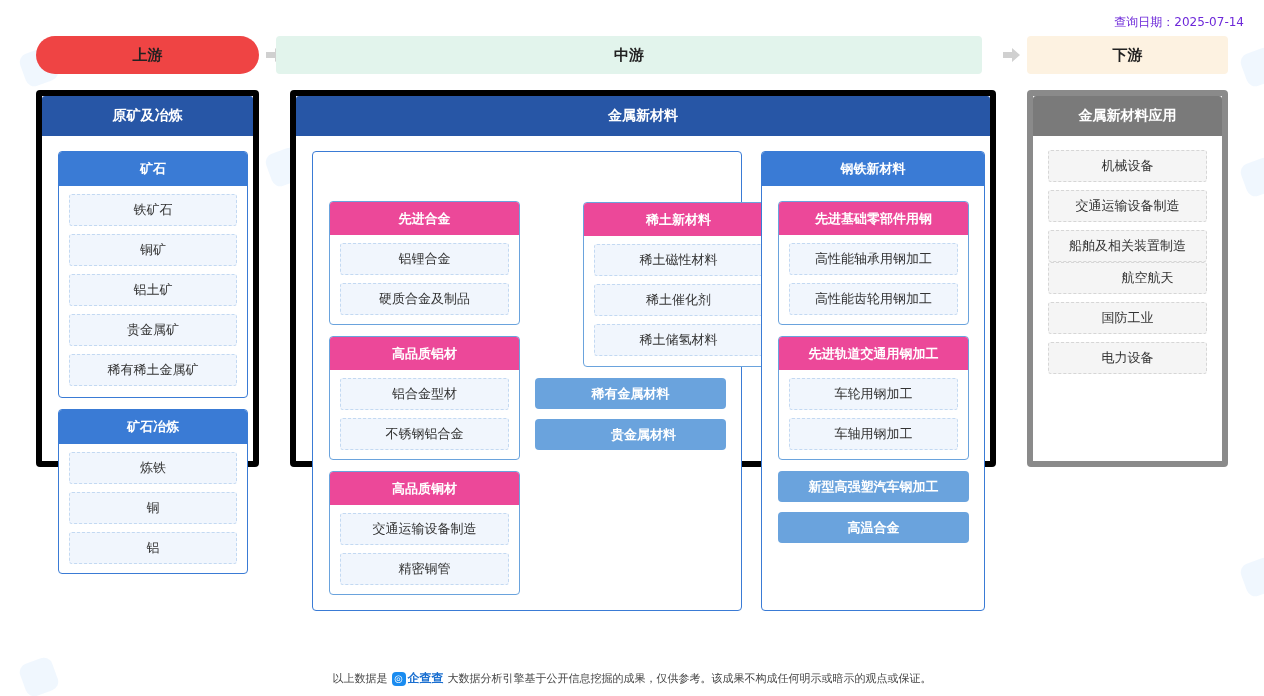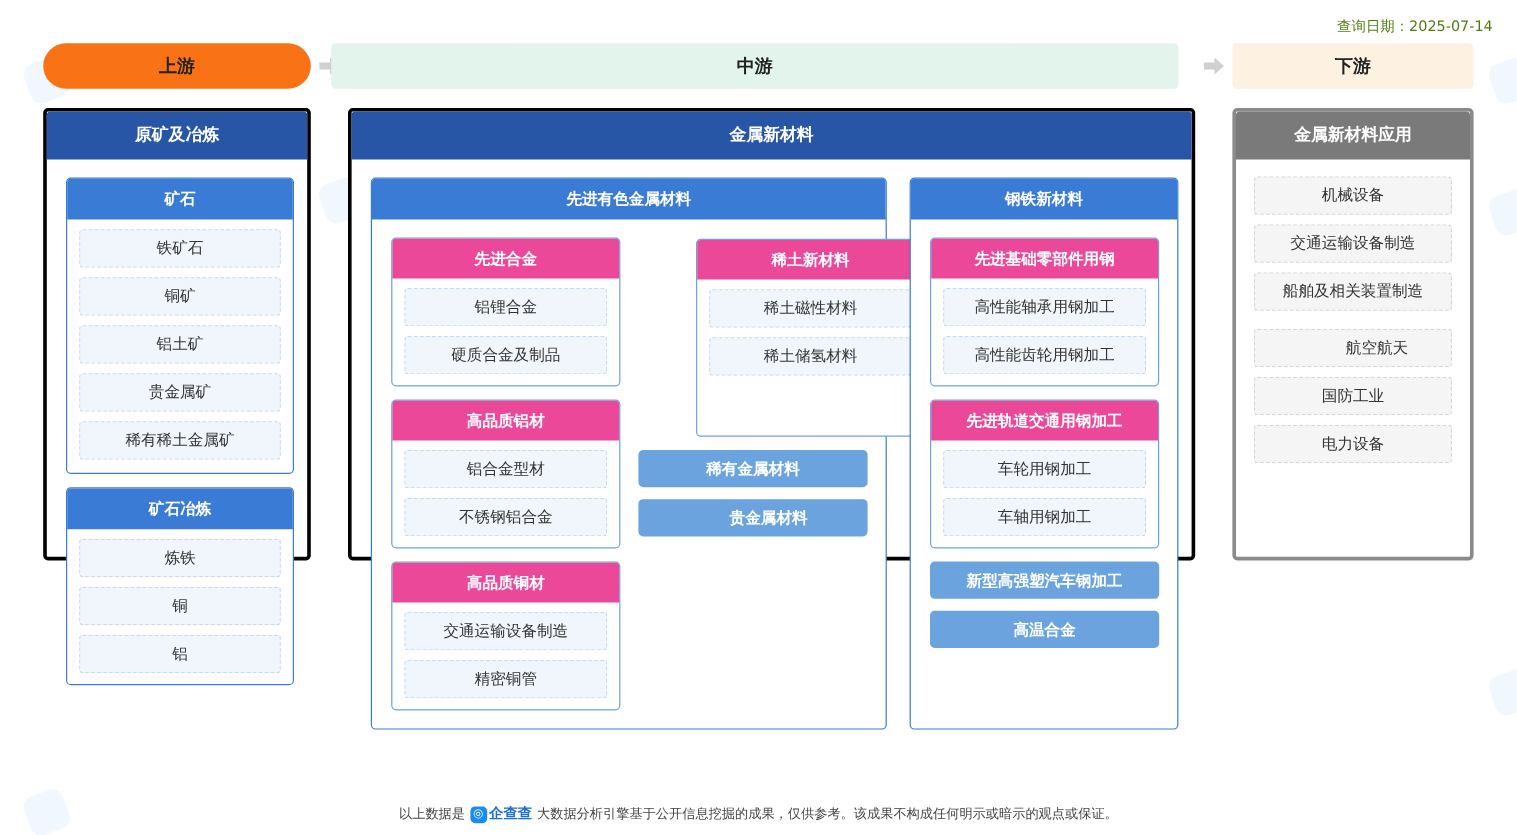--- a/index.html
+++ b/index.html
@@ -1,26 +1,26 @@
 <!DOCTYPE html>
 <html><head>
 <meta charset="utf-8">
 <style>
   * { box-sizing: border-box; margin: 0; padding: 0; }
   html, body { width: 1264px; height: 696px; background: #ffffff; overflow: hidden; }
   body { position: relative; font-family: "DejaVu Sans", "Liberation Sans", sans-serif; color: #333; }
 
-  .query-date { position: absolute; right: 20px; top: 14px; font-size: 12px; color: #4d7c0f; }
+  .query-date { position: absolute; right: 20px; top: 14px; font-size: 12px; color: #6d28d9; }
 
   .stage { position: absolute; top: 36px; height: 38px; border-radius: 4px;
            display: flex; align-items: center; justify-content: center;
            font-size: 15px; font-weight: bold; color: #222; }
   .arrow { position: absolute; top: 47px; width: 18px; height: 16px; }
 
-  .col { position: absolute; top: 90px; height: 377px; border: 3px solid #000000; border-radius: 4px; background: #fff; }
+  .col { position: absolute; top: 90px; height: 377px; border: 6px solid #000000; border-radius: 4px; background: #fff; }
   .col-head { height: 40px; display: flex; align-items: center; justify-content: center;
               color: #fff; font-size: 14px; font-weight: bold; border-radius: 3px 3px 0 0; }
 
   .group { position: absolute; border: 1px solid #3a7bd5; border-radius: 4px; background: #fff; }
   .group-head { height: 34px; background: #3a7bd5; color: #fff; font-size: 13px; font-weight: bold;
                 display: flex; align-items: center; justify-content: center; border-radius: 3px 3px 0 0; }
 
   .sub { position: absolute; border: 1px solid #6aa3dd; border-radius: 4px; background: #fff; }
   .sub-head { height: 33px; background: #ec4899; color: #fff; font-size: 13px; font-weight: bold;
               display: flex; align-items: center; justify-content: center; border-radius: 3px 3px 0 0; }
@@ -46,21 +46,21 @@
 
 <div class="wm" style="left:22px;top:50px;"></div>
 <div class="wm" style="left:268px;top:150px;"></div>
 <div class="wm" style="left:1243px;top:50px;"></div>
 <div class="wm" style="left:1243px;top:160px;"></div>
 <div class="wm" style="left:1243px;top:560px;"></div>
 <div class="wm" style="left:22px;top:660px;"></div>
 
 <div class="query-date">查询日期：2025-07-14</div>
 
-<div class="stage" style="left:36px;width:223px;background:#f97316;border-radius:19px;">
+<div class="stage" style="left:36px;width:223px;background:#ef4444;border-radius:19px;">
   <span>上游</span>
 </div>
 <svg class="arrow" style="left:266px;" viewBox="0 0 18 16">
     <path d="M0 5h9V1l8 7-8 7v-4H0z" fill="#d0d0d0"></path>
   </svg>
 <div class="stage" style="left:276px;width:706px;background:#e2f4ec;">
   <span>中游</span>
 </div>
 <svg class="arrow" style="left:1003px;" viewBox="0 0 18 16">
     <path d="M0 5h9V1l8 7-8 7v-4H0z" fill="#d0d0d0"></path>
@@ -86,21 +86,20 @@
     <div class="item">炼铁</div>
     <div class="item">铜</div>
     <div class="item">铝</div>
   </div>
 </div>
 
 <div class="col" style="left:290px;width:706px;">
   <div class="col-head" style="background:#2756a6;">金属新材料</div>
 
   <div class="group" style="left:16px;top:55px;width:430px;height:460px;">
-    <div class="group-head">先进有色金属材料</div>
 
     <div class="sub" style="left:16px;top:49px;width:191px;height:124px;">
       <div class="sub-head">先进合金</div>
       <div class="item">铝锂合金</div>
       <div class="item">硬质合金及制品</div>
     </div>
 
     <div class="sub" style="left:16px;top:184px;width:191px;height:124px;">
       <div class="sub-head">高品质铝材</div>
       <div class="item">铝合金型材</div>
@@ -109,20 +108,21 @@
 
     <div class="sub" style="left:16px;top:319px;width:191px;height:124px;">
       <div class="sub-head">高品质铜材</div>
       <div class="item">交通运输设备制造</div>
       <div class="item">精密铜管</div>
     </div>
 
     <div class="sub" style="left:222px;top:50px;width:191px;height:165px;margin-left:48px;">
       <div class="sub-head">稀土新材料</div>
       <div class="item">稀土磁性材料</div>
+      <div class="item">稀土催化剂</div>
       <div class="item">稀土储氢材料</div>
     </div>
 
     <div class="pill" style="left:222px;top:226px;width:191px;">稀有金属材料</div>
     <div class="pill" style="left:222px;top:267px;width:191px;padding-left:26px;">贵金属材料</div>
   </div>
 
   <div class="group" style="left:465px;top:55px;width:224px;height:460px;">
     <div class="group-head">钢铁新材料</div>
 
@@ -142,21 +142,21 @@
     <div class="pill" style="left:16px;top:360px;width:191px;">高温合金</div>
   </div>
 </div>
 
 <div class="col" style="left:1027px;width:201px;border-color:#8a8a8a;">
   <div class="col-head" style="background:#7a7a7a;">金属新材料应用</div>
   <div style="padding-top:6px;">
     <div class="item gray" style="margin:8px 15px 0 15px;">机械设备</div>
     <div class="item gray" style="margin:8px 15px 0 15px;">交通运输设备制造</div>
     <div class="item gray" style="margin:8px 15px 0 15px;">船舶及相关装置制造</div>
-    <div class="item gray" style="margin:15px 15px 0 15px;padding-left:40px;">航空航天</div>
+    <div class="item gray" style="margin:0 15px 0 15px;padding-left:40px;">航空航天</div>
     <div class="item gray" style="margin:8px 15px 0 15px;">国防工业</div>
     <div class="item gray" style="margin:8px 15px 0 15px;">电力设备</div>
   </div>
 </div>
 
 <div class="footer">
   <span>以上数据是</span>
   <span class="logo">
     <span class="logo-mark">◎</span>
     <span class="logo-text">企查查</span>

